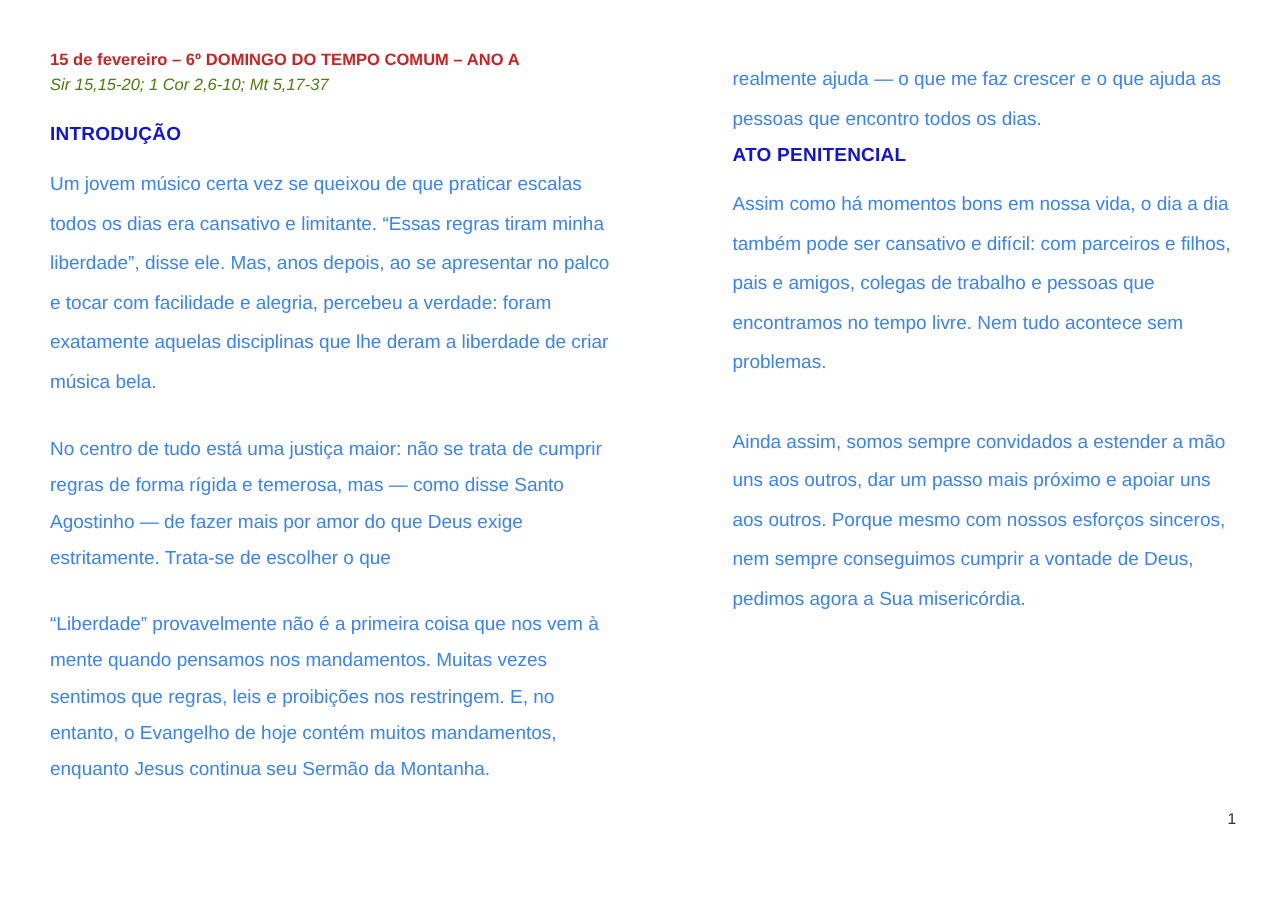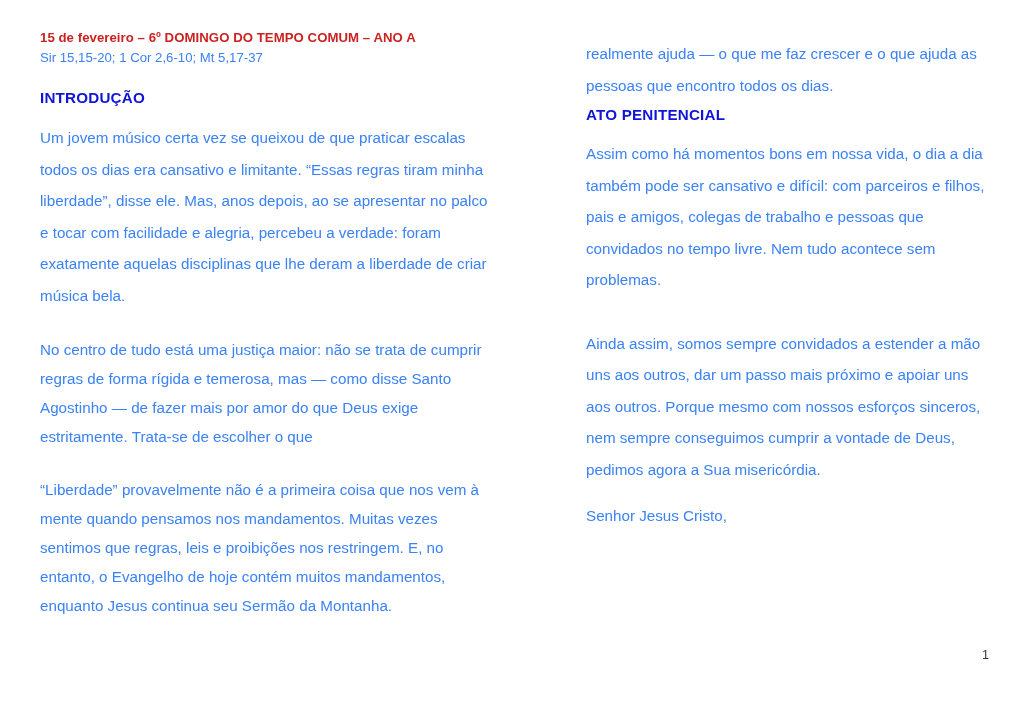--- a/index.html
+++ b/index.html
@@ -16,21 +16,21 @@
     position: relative;
   }
   .page {
     position: relative;
     width: 1024px;
     height: 724px;
     background: #ffffff;
   }
   .columns {
     position: absolute;
-    top: 28px;
+    top: 38px;
     left: 0;
     width: 1024px;
     display: flex;
     align-items: flex-start;
   }
   .col {
     box-sizing: border-box;
   }
   .col-left {
     width: 493px;
@@ -45,21 +45,22 @@
   .title-red {
     color: #cc2222;
     font-weight: bold;
     font-size: 13.2px;
     line-height: 20px;
     letter-spacing: 0.05px;
     margin: 0;
     white-space: nowrap;
   }
   .ref-red {
-    color: #3b82f6;
+    color: #4d7c0f;
+    font-style: italic;
     font-size: 13.2px;
     line-height: 19px;
     margin: 0 0 2px 0;
     white-space: nowrap;
   }
   .heading-blue {
     color: #0f14d8;
     font-weight: bold;
     font-size: 15.2px;
     line-height: 22px;
@@ -129,25 +130,24 @@
       <p class="para tight para-gap-lg">“Liberdade” provavelmente não é a primeira coisa que nos vem à mente quando pensamos nos mandamentos. Muitas vezes sentimos que regras, leis e proibições nos restringem. E, no entanto, o Evangelho de hoje contém muitos mandamentos, enquanto Jesus continua seu Sermão da Montanha.</p>
 
     </div>
 
     <div class="col col-right">
 
       <p class="para loose">realmente ajuda — o que me faz crescer e o que ajuda as pessoas que encontro todos os dias.</p>
 
       <h2 class="heading-blue">ATO PENITENCIAL</h2>
 
-      <p class="para loose after-heading">Assim como há momentos bons em nossa vida, o dia a dia também pode ser cansativo e difícil: com parceiros e filhos, pais e amigos, colegas de trabalho e pessoas que convidados no tempo livre. Nem tudo acontece sem problemas.</p>
+      <p class="para loose after-heading">Assim como há momentos bons em nossa vida, o dia a dia também pode ser cansativo e difícil: com parceiros e filhos, pais e amigos, colegas de trabalho e pessoas que encontramos no tempo livre. Nem tudo acontece sem problemas.</p>
 
       <p class="para loose para-gap-md">Ainda assim, somos sempre convidados a estender a mão uns aos outros, dar um passo mais próximo e apoiar uns aos outros. Porque mesmo com nossos esforços sinceros, nem sempre conseguimos cumprir a vontade de Deus, pedimos agora a Sua misericórdia.</p>
 
-      <p class="para bullets">Senhor Jesus Cristo,</p>
 
 
 
     </div>
 
   </div>
 
   <div class="page-number">1</div>
 
 </div>

